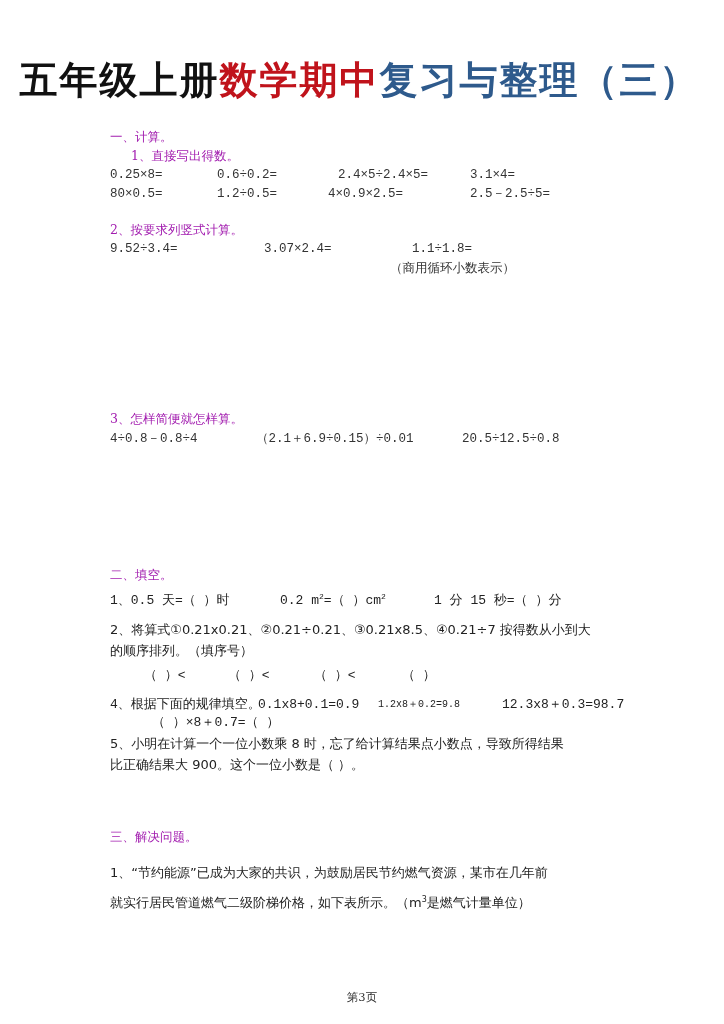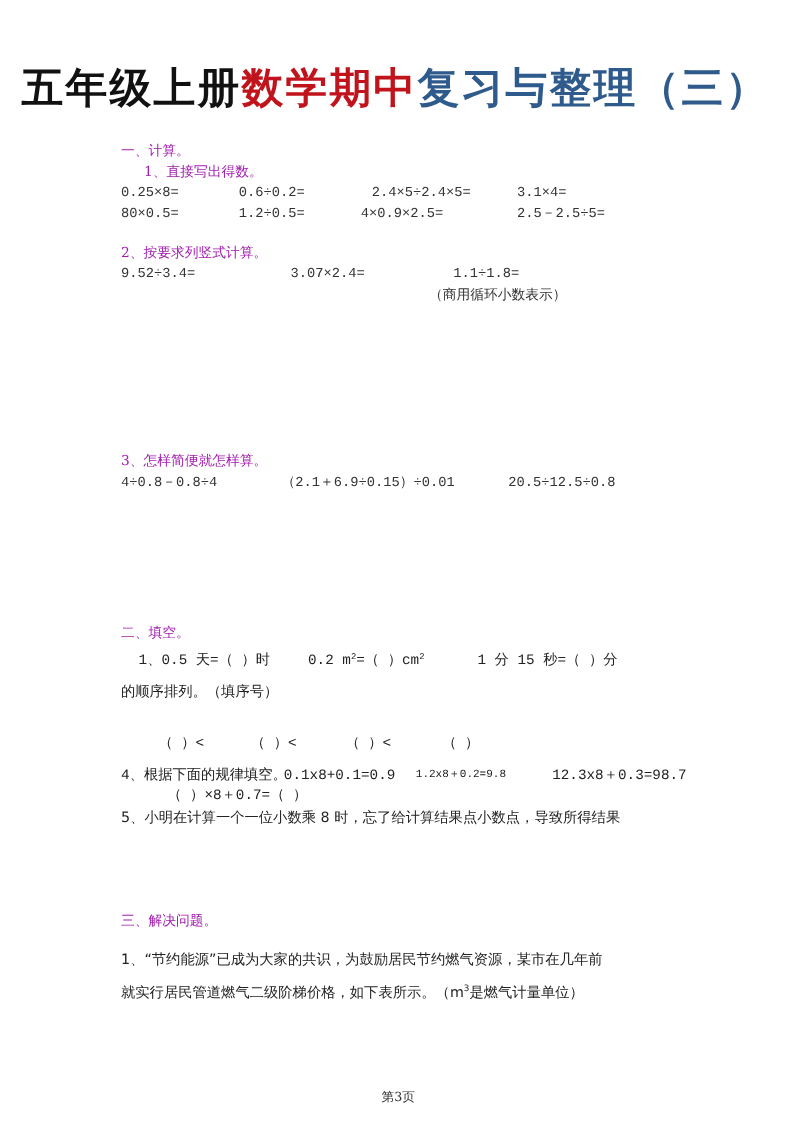--- a/index.html
+++ b/index.html
@@ -97,40 +97,42 @@
   <div class="cell" style="top:240px; left:302px;">1.1÷1.8=</div>
   <div class="cell heading" style="top:260px; left:280px;">（商用循环小数表示）</div>
 
   <div class="line heading" style="top:410px;">3、怎样简便就怎样算。</div>
   <div class="cell" style="top:430px; left:0;">4÷0.8－0.8÷4</div>
   <div class="cell" style="top:430px; left:146px;">（2.1＋6.9÷0.15）÷0.01</div>
   <div class="cell" style="top:430px; left:352px;">20.5÷12.5÷0.8</div>
 
   <div class="line heading" style="top:566px;">二、填空。</div>
 
-  <div class="cell dark" style="top:592px; left:0; font-size:13px;margin-left:16px;">1、0.5  天=（          ）时</div>
+  <div class="cell dark" style="top:592px; left:0; font-size:13px;">1、0.5  天=（          ）时</div>
   <div class="cell dark" style="top:592px; left:170px; font-size:13px;"><span>0.2 m</span><sup>2</sup><span>=（          ）cm</span><sup>2</sup></div>
   <div class="cell dark" style="top:592px; left:324px; font-size:13px;">1 分 15 秒=（          ）分</div>
 
   <div class="para" style="top:619px;">
+    <div>2、将算式①0.21x0.21、②0.21÷0.21、③0.21x8.5、④0.21÷7 按得数从小到大</div>
     <div>的顺序排列。（填序号）</div>
   </div>
   <div class="cell dark" style="top:667px; left:34px; font-size:13px;">（          ）&lt;</div>
   <div class="cell dark" style="top:667px; left:118px; font-size:13px;">（          ）&lt;</div>
   <div class="cell dark" style="top:667px; left:204px; font-size:13px;">（          ）&lt;</div>
   <div class="cell dark" style="top:667px; left:292px; font-size:13px;">（          ）</div>
 
   <div class="cell dark" style="top:696px; left:0; font-size:13px;">4、根据下面的规律填空。</div>
   <div class="cell dark" style="top:696px; left:148px; font-size:13px;">0.1x8+0.1=0.9</div>
   <div class="cell dark" style="top:696px; left:268px; font-size:10px;">1.2x8＋0.2=9.8</div>
   <div class="cell dark" style="top:696px; left:392px; font-size:13px;">12.3x8＋0.3=98.7</div>
   <div class="cell dark" style="top:714px; left:42px; font-size:13px;">（                    ）×8＋0.7=（                    ）</div>
 
   <div class="para" style="top:733px;">
     <div>5、小明在计算一个一位小数乘 8 时，忘了给计算结果点小数点，导致所得结果</div>
+    <div>比正确结果大 900。这个一位小数是（          ）。</div>
   </div>
 
   <div class="line heading" style="top:828px;">三、解决问题。</div>
   <div class="para" style="top:846px; line-height:30px;margin-top:12px;">
     <div>1、“节约能源”已成为大家的共识，为鼓励居民节约燃气资源，某市在几年前</div>
     <div><span>就实行居民管道燃气二级阶梯价格，如下表所示。（m</span><sup>3</sup><span>是燃气计量单位）</span></div>
   </div>
 </div>
 
 <div class="footer">第3页</div>

